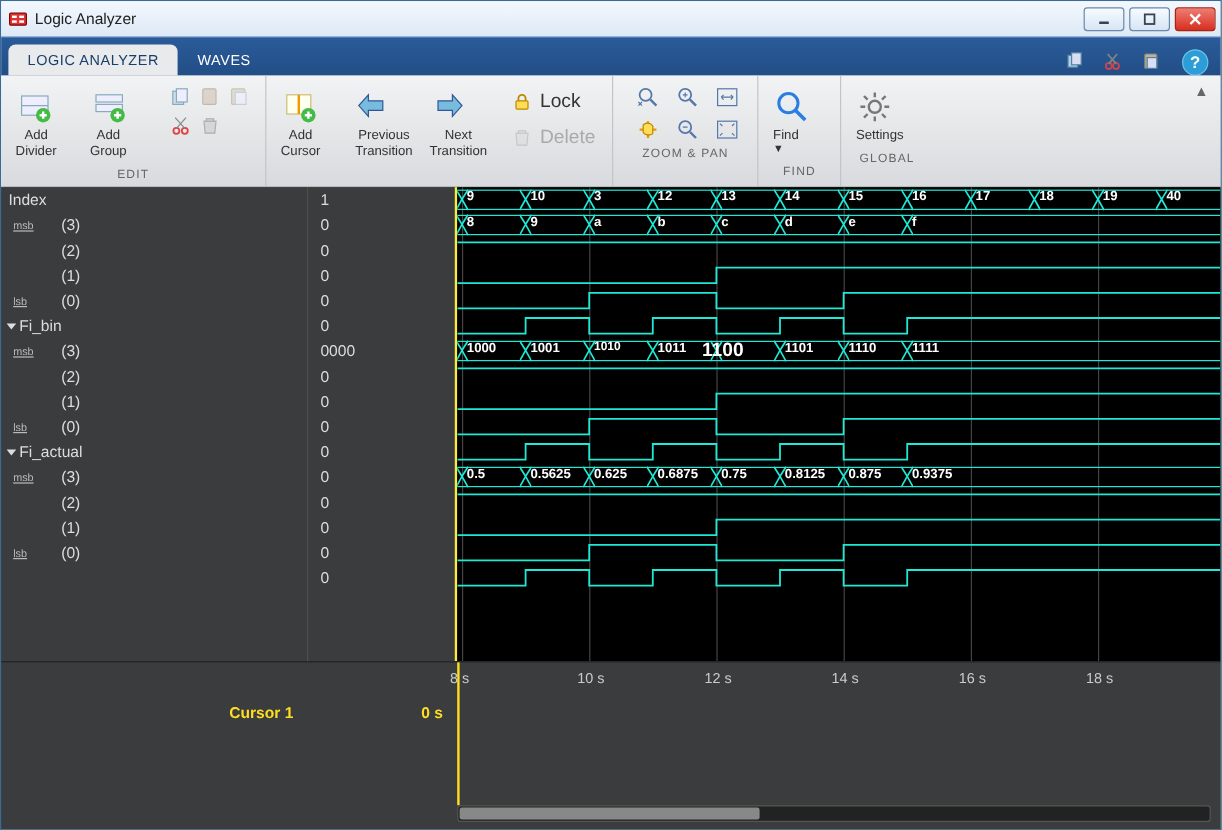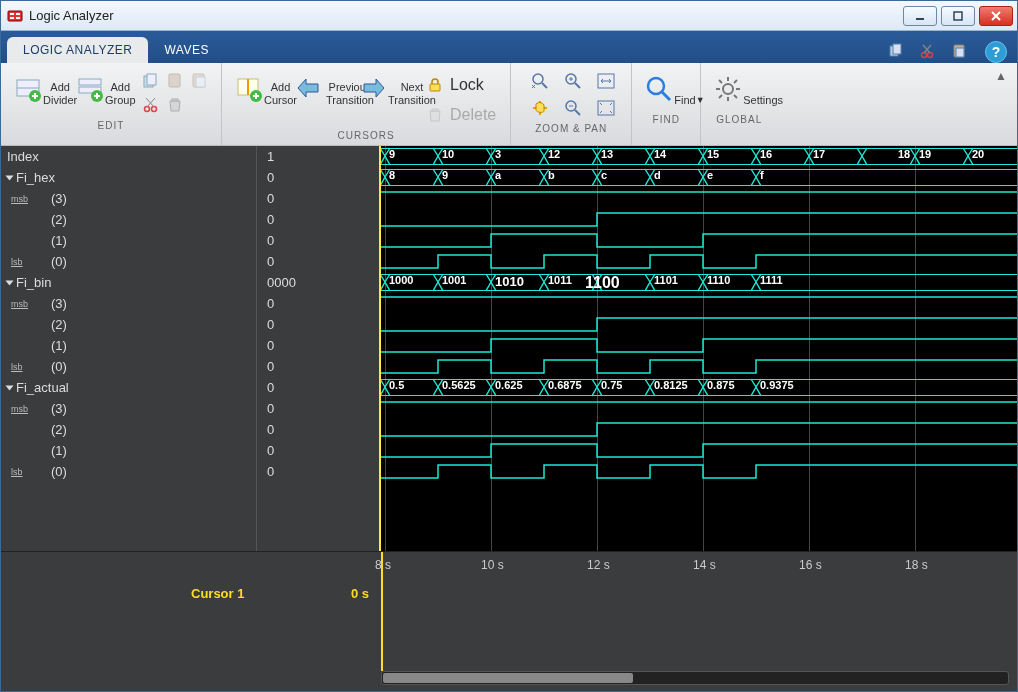--- a/index.html
+++ b/index.html
@@ -20,21 +20,21 @@
   .tab.active { background:#e8eaec; color:#1a3e6b;}
   .tabbar .spacer { flex:1; }
   .tabtool { width:24px; height:24px; margin:0 4px; display:flex; align-items:center; justify-content:center; cursor:pointer;}
   .tabtool svg { opacity:0.9; }
   .help { width:22px; height:22px; border-radius:11px; background:#2d9dd8; color:#fff; font-weight:bold; display:flex; align-items:center; justify-content:center; margin:0 10px; cursor:pointer; font-size:14px; border:1px solid #6cc1e8;}
   
   
   .ribbon { background:linear-gradient(#f2f3f4,#d8dadd); border-bottom:1px solid #b7b9bc; display:flex; }
   .group { border-right:1px solid #c2c5c8; padding:6px 10px 2px 10px; display:flex; flex-direction:column; }
   .group-row { display:flex; align-items:flex-start; }
-  .bigbtn { display:flex; align-items:flex-end; width:62px; padding:4px 2px; font-size:11px; color:#333; cursor:pointer; text-align:center; line-height:13px;}
+  .bigbtn { display:flex; flex-direction:column; align-items:flex-start; width:62px; padding:4px 2px; font-size:11px; color:#333; cursor:pointer; text-align:center; line-height:13px;}
   .bigbtn .ic { width:32px; height:32px; margin-bottom:2px; display:flex; align-items:center; justify-content:center;}
   .smallcol { display:flex; flex-direction:column; justify-content:space-around; margin-left:4px;}
   .smallbtn { width:24px; height:24px; display:flex; align-items:center; justify-content:center; cursor:pointer;}
   .grouplabel { text-align:center; font-size:10px; letter-spacing:1px; color:#666; padding:3px 0 2px 0; }
   .inlinebtn { display:flex; align-items:center; font-size:16px; color:#333; height:24px; cursor:pointer; padding:0 4px;}
   .inlinebtn.disabled { color:#aaa; }
   .inlinebtn .sic { width:18px; height:18px; margin-right:6px; display:flex; align-items:center; justify-content:center;}
   
   
   .wavearea { flex:1; display:flex; flex-direction:column; background:#14532d; position:relative; min-height:0;}
@@ -249,21 +249,20 @@
               <span class="sic" style="opacity:.5">
                 <svg width="16" height="16">
                   <path d="M3 4h10l-1 10H4z" fill="#ddd" stroke="#aaa"></path>
                   <rect x="5" y="2" width="6" height="2" fill="#ddd" stroke="#aaa"></rect>
                 </svg>
               </span>
               <span>Delete</span>
             </div>
         </div>
       </div>
-      <div class="grouplabel">CURSORS</div>
     </div>
 
     <div class="group">
       <div class="group-row">
         <div class="smallcol" style="flex-direction:row; flex-wrap:wrap; width:96px; gap:3px;">
           <div class="smallbtn">
               <svg width="20" height="20">
                 <circle cx="8" cy="8" r="5" fill="none" stroke="#57a" stroke-width="1.5"></circle>
                 <line x1="12" y1="12" x2="17" y2="17" stroke="#57a" stroke-width="2"></line>
                 <path d="M2 14 L5 17 M5 14 L2 17" stroke="#57a"></path>
@@ -351,24 +350,20 @@
     </div>
   </div>
 
   <div class="wavearea">
     <div class="wavemain">
 
       <div class="col-names" id="names">
           <div class="sigrow sigrow-rel ">
             <span>Index</span>
           </div>
-          <div class="sigrow sigrow-rel ">
-            <span class="tri"></span>
-            <span>Fi_hex</span>
-          </div>
           <div class="sigrow sigrow-rel sub">
             <span class="msb">msb</span>
             <span style="margin-left:24px">(3)</span>
           </div>
           <div class="sigrow sigrow-rel sub">
             <span style="margin-left:24px">(2)</span>
           </div>
           <div class="sigrow sigrow-rel sub">
             <span style="margin-left:24px">(1)</span>
           </div>
@@ -526,33 +521,33 @@
               <svg>
                 <path d="M0 1 L5 9 L0 18 M10 1 L5 9 L10 18" stroke="#1de9d6" fill="none" stroke-width="1.4"></path>
               </svg>
             </div>
             <div style="position: absolute; left: 432px; top: 2px; font-size: 11px; color: rgb(255, 255, 255); font-weight: bold;">17</div>
             <div class="bus-notch" style="left: 476px;">
               <svg>
                 <path d="M0 1 L5 9 L0 18 M10 1 L5 9 L10 18" stroke="#1de9d6" fill="none" stroke-width="1.4"></path>
               </svg>
             </div>
-            <div style="position: absolute; left: 485px; top: 2px; font-size: 11px; color: rgb(255, 255, 255); font-weight: bold; margin-left: 32px;">18</div>
+            <div style="position: absolute; left: 485px; top: 2px; font-size: 11px; color: rgb(255, 255, 255); font-weight: bold;">18</div>
             <div class="bus-notch" style="left: 529px;">
               <svg>
                 <path d="M0 1 L5 9 L0 18 M10 1 L5 9 L10 18" stroke="#1de9d6" fill="none" stroke-width="1.4"></path>
               </svg>
             </div>
             <div style="position: absolute; left: 538px; top: 2px; font-size: 11px; color: rgb(255, 255, 255); font-weight: bold;">19</div>
             <div class="bus-notch" style="left: 582px;">
               <svg>
                 <path d="M0 1 L5 9 L0 18 M10 1 L5 9 L10 18" stroke="#1de9d6" fill="none" stroke-width="1.4"></path>
               </svg>
             </div>
-            <div style="position: absolute; left: 591px; top: 2px; font-size: 11px; color: rgb(255, 255, 255); font-weight: bold;">20</div>
+            <div style="position: absolute; left: 591px; top: 2px; font-size: 11px; color: rgb(255, 255, 255); font-weight: bold;">40</div>
           </div>
           <div class="busrow" style="top: 21px;">
             <div style="position: absolute; left: 0px; right: 0px; top: 2px; height: 17px; border-top: 1px solid rgb(29, 233, 214); border-bottom: 1px solid rgb(29, 233, 214);"></div>
             <div class="bus-notch" style="left: -1px;">
               <svg>
                 <path d="M0 1 L5 9 L0 18 M10 1 L5 9 L10 18" stroke="#1de9d6" fill="none" stroke-width="1.4"></path>
               </svg>
             </div>
             <div style="position: absolute; left: 8px; top: 2px; font-size: 11px; color: rgb(255, 255, 255); font-weight: bold;">8</div>
             <div class="bus-notch" style="left: 52px;">
@@ -630,21 +625,21 @@
               <svg>
                 <path d="M0 1 L5 9 L0 18 M10 1 L5 9 L10 18" stroke="#1de9d6" fill="none" stroke-width="1.4"></path>
               </svg>
             </div>
             <div style="position: absolute; left: 61px; top: 2px; font-size: 11px; color: rgb(255, 255, 255); font-weight: bold;">1001</div>
             <div class="bus-notch" style="left: 105px;">
               <svg>
                 <path d="M0 1 L5 9 L0 18 M10 1 L5 9 L10 18" stroke="#1de9d6" fill="none" stroke-width="1.4"></path>
               </svg>
             </div>
-            <div style="position: absolute; left: 114px; top: 2px; font-size: 13px; color: rgb(255, 255, 255); font-weight: bold;">1010</div>
+            <div style="position: absolute; left: 114px; top: 2px; font-size: 10px; color: rgb(255, 255, 255); font-weight: bold;">1010</div>
             <div class="bus-notch" style="left: 158px;">
               <svg>
                 <path d="M0 1 L5 9 L0 18 M10 1 L5 9 L10 18" stroke="#1de9d6" fill="none" stroke-width="1.4"></path>
               </svg>
             </div>
             <div style="position: absolute; left: 167px; top: 2px; font-size: 11px; color: rgb(255, 255, 255); font-weight: bold;">1011</div>
             <div class="bus-notch" style="left: 211px;">
               <svg>
                 <path d="M0 1 L5 9 L0 18 M10 1 L5 9 L10 18" stroke="#1de9d6" fill="none" stroke-width="1.4"></path>
               </svg>

